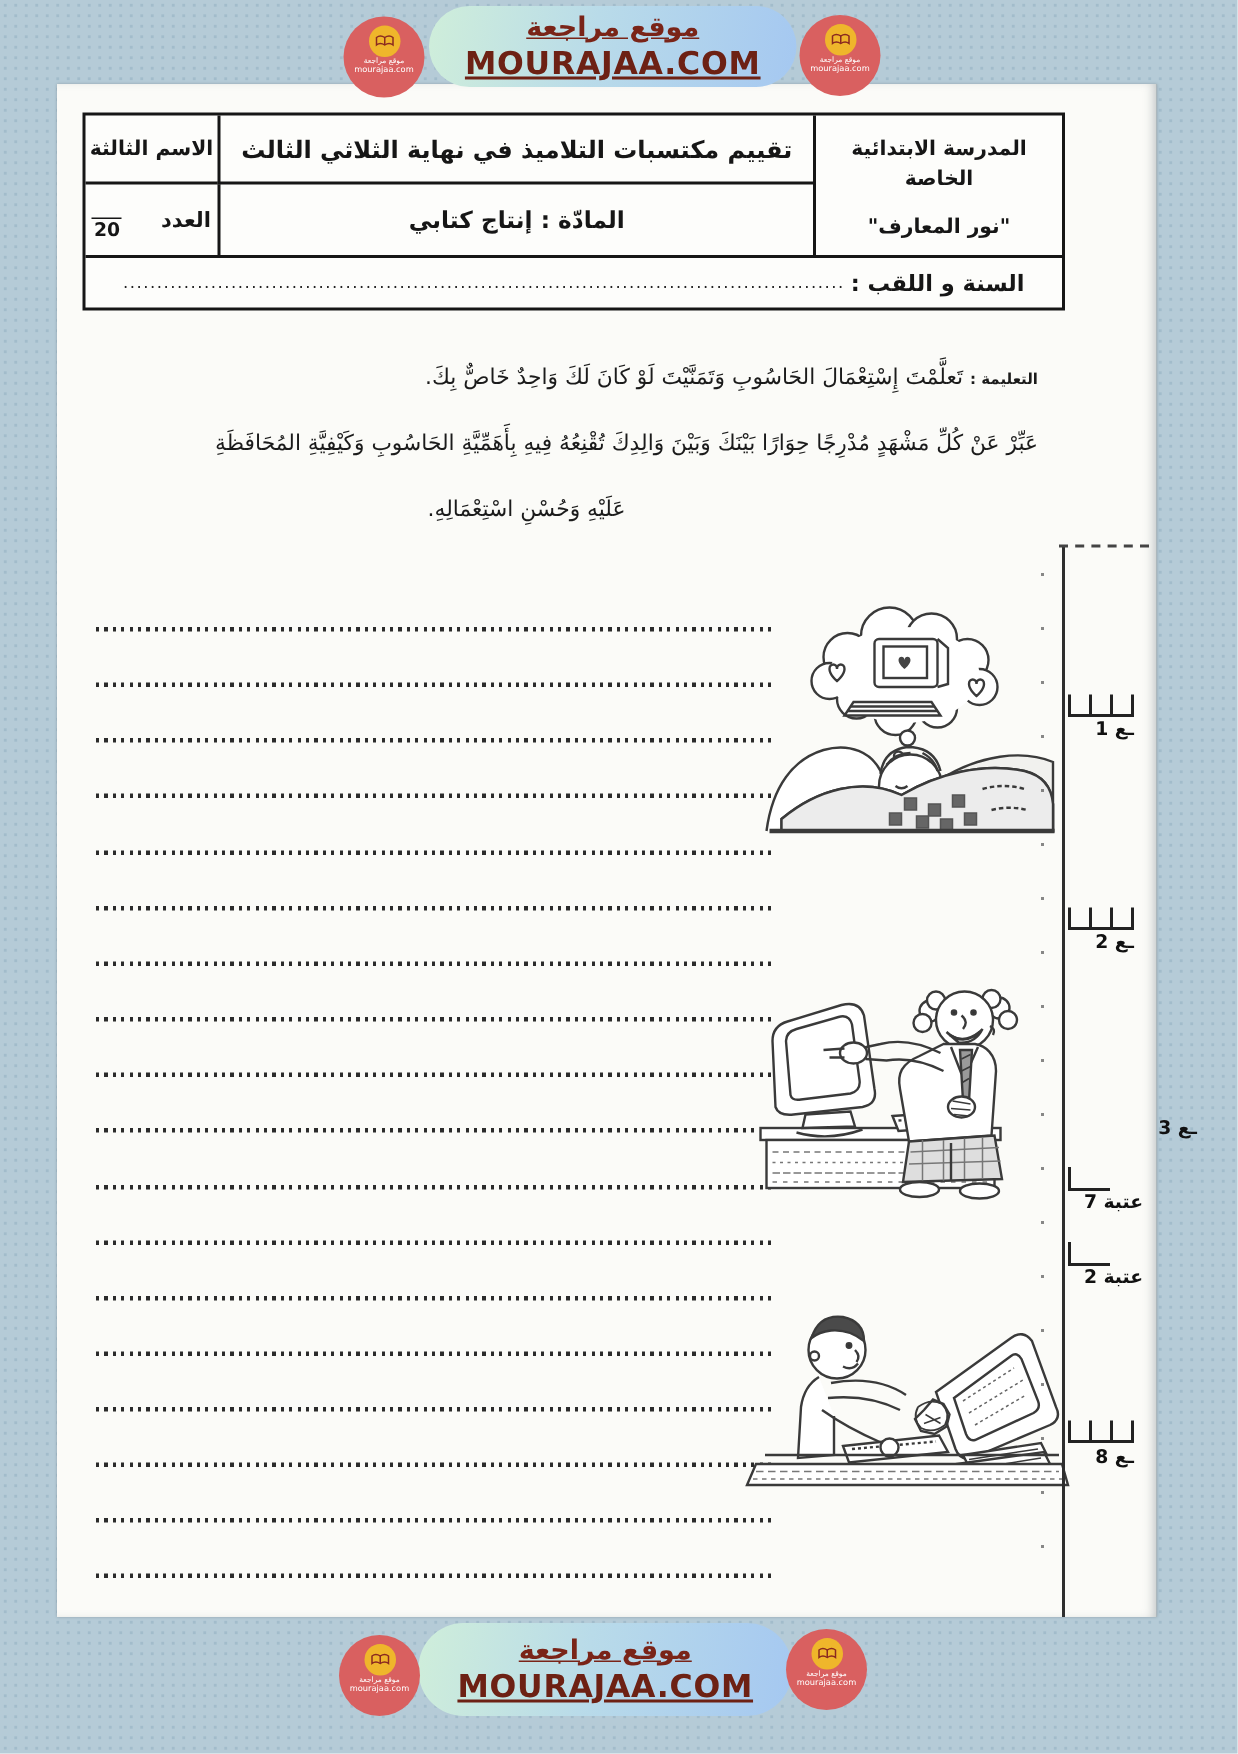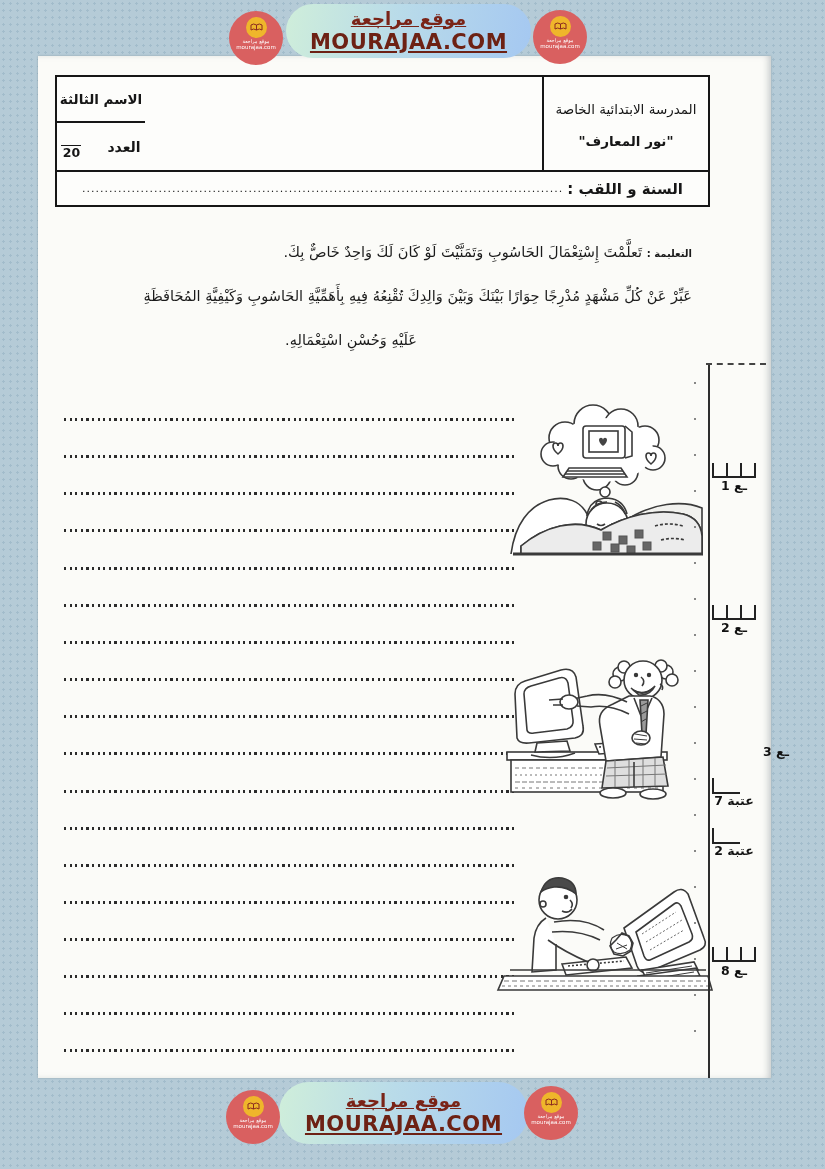--- a/index.html
+++ b/index.html
@@ -39,21 +39,21 @@
   }
   .badge .bline{color:#fff;font-size:5px;line-height:6px;direction:rtl;white-space:nowrap;}
   .badge .bline2{color:#fff;font-size:5.5px;line-height:7px;white-space:nowrap;}
   
   .htable{
     left:55px;top:75px;width:655px;height:132px;border:2px solid #161616;
     box-sizing:border-box;background:#fdfdfb;color:#161616;direction:rtl;
   }
   .htable .cell{position:absolute;box-sizing:border-box;display:flex;align-items:center;justify-content:center;text-align:center;}
   .cell-school{right:0;top:0;width:166px;height:93px;border-left:2px solid #161616;flex-direction:column;}
-  .cell-school .l1{font-size:13.5px;font-weight:normal;line-height:20px;}
+  .cell-school .l1{font-size:13.5px;font-weight:bold;line-height:20px;}
   .cell-school .l2{font-size:13.5px;font-weight:bold;margin-top:14px;}
   .cell-title{right:166px;top:0;width:397px;height:46px;border-left:2px solid #161616;border-bottom:2px solid #161616;font-size:16px;font-weight:bold;}
   .cell-subject{right:166px;top:46px;width:397px;height:47px;border-left:2px solid #161616;font-size:15.5px;font-weight:bold;}
   .cell-year{left:0;top:0;width:88px;height:46px;border-bottom:2px solid #161616;font-size:13.5px;font-weight:bold;}
   .cell-score{left:0;top:46px;width:88px;height:47px;font-size:14px;font-weight:bold;gap:6px;}
   .frac{display:inline-flex;flex-direction:column;margin-right:20px;}
   .frac .ftop{width:20px;height:10px;border-bottom:1.6px solid #161616;}
   .frac .fbot{font-size:12.5px;font-weight:bold;line-height:13px;}
   .row-name{left:0;top:93px;width:100%;height:35px;border-top:2px solid #161616;justify-content:flex-start;padding:0 10px;font-size:15px;font-weight:bold;white-space:nowrap;overflow:hidden;}
   .row-name .dots{font-weight:normal;font-size:11px;letter-spacing:1px;margin-right:4px;color:#222;}
@@ -63,21 +63,21 @@
   
   .wl{
     left:64px;width:452px;height:3px;
     background:repeating-linear-gradient(90deg,#2b2b2b 0 2.2px,transparent 2.2px 5.6px);
   }
   
   .vline{left:708px;top:364px;width:2px;height:714px;background:#2e2e2e;}
   .topdash{left:706px;top:363px;width:60px;height:0;border-top:2px dashed #444;}
   .tickdots{left:694px;top:382px;width:2px;height:680px;
     background:repeating-linear-gradient(180deg,#555 0 2px,transparent 2px 36px);opacity:.7;}
-  .mark-label{direction:rtl;color:#111;font-size:12.5px;font-weight:bold;text-align:center;width:44px;line-height:14px;}
+  .mark-label{direction:rtl;color:#111;font-size:12.5px;font-weight:bold;text-align:right;width:44px;line-height:14px;}
   .comb{width:44px;height:16px;border-bottom:2px solid #222;position:absolute;}
   .comb i{position:absolute;bottom:0;width:2px;height:13px;background:#222;}
   .comb i:nth-child(1){left:0;}
   .comb i:nth-child(2){left:14px;}
   .comb i:nth-child(3){left:28px;}
   .comb i:nth-child(4){left:42px;}
   .bracket{width:26px;height:14px;border-left:2px solid #222;border-bottom:2px solid #222;position:absolute;}
   svg{display:block;}
 </style>
 </head>
@@ -110,20 +110,22 @@
   </span>
   <span class="bline">موقع مراجعة</span>
   <span class="bline2">mourajaa.com</span>
 </div>
 
 <div class="abs htable">
   <div class="cell cell-school">
     <span class="l1">المدرسة الابتدائية الخاصة</span>
     <span class="l2">"نور المعارف"</span>
   </div>
+  <div class="cell cell-title">تقييم مكتسبات التلاميذ في نهاية الثلاثي الثالث</div>
+  <div class="cell cell-subject">المادّة : إنتاج كتابي</div>
   <div class="cell cell-year">الاسم الثالثة</div>
   <div class="cell cell-score">
     <span>العدد</span>
     <span class="frac">
       <span class="ftop"></span>
       <span class="fbot">20</span>
     </span>
   </div>
   <div class="cell row-name">
     <span>السنة و اللقب :</span>

